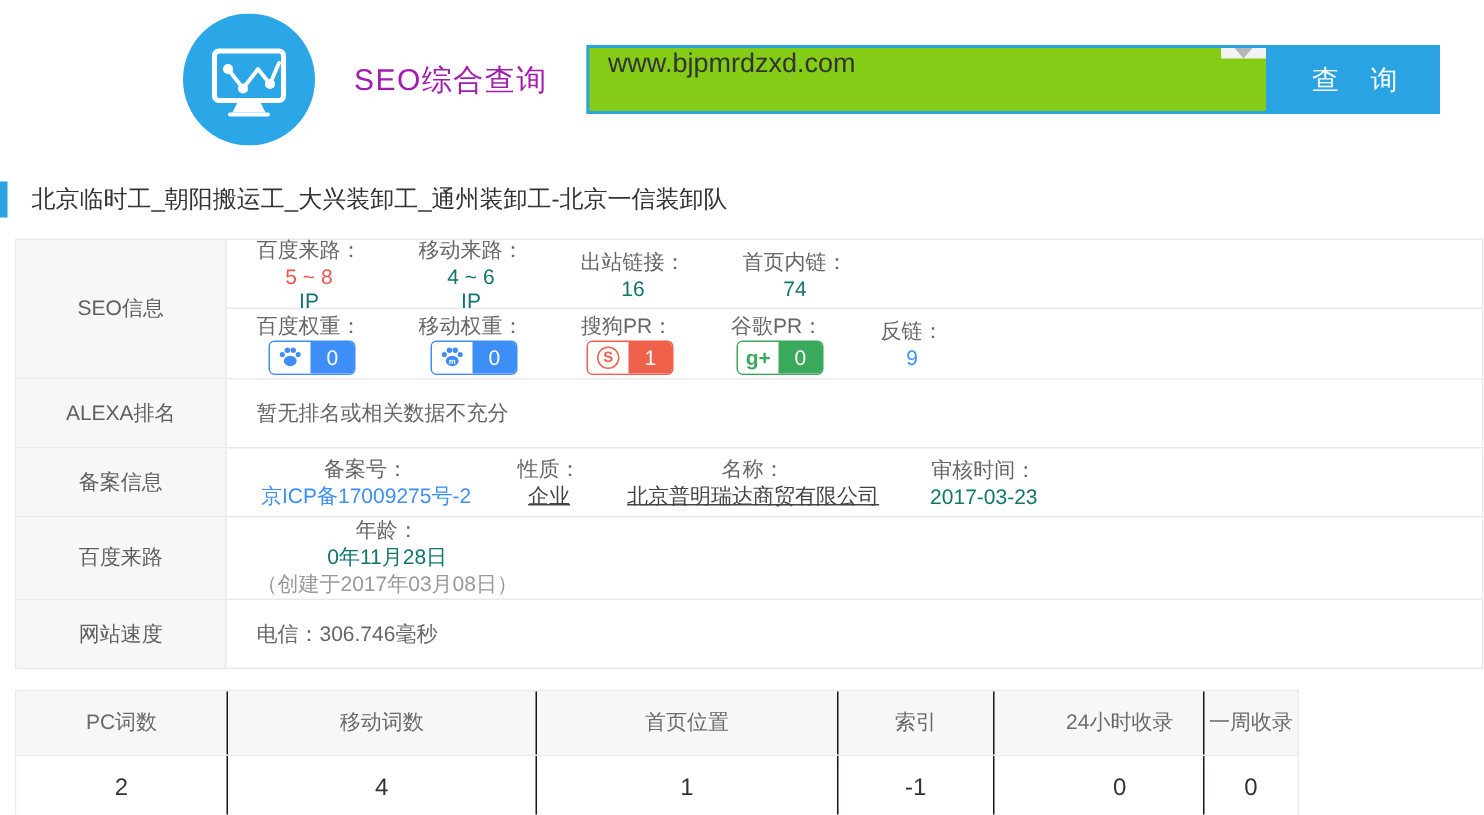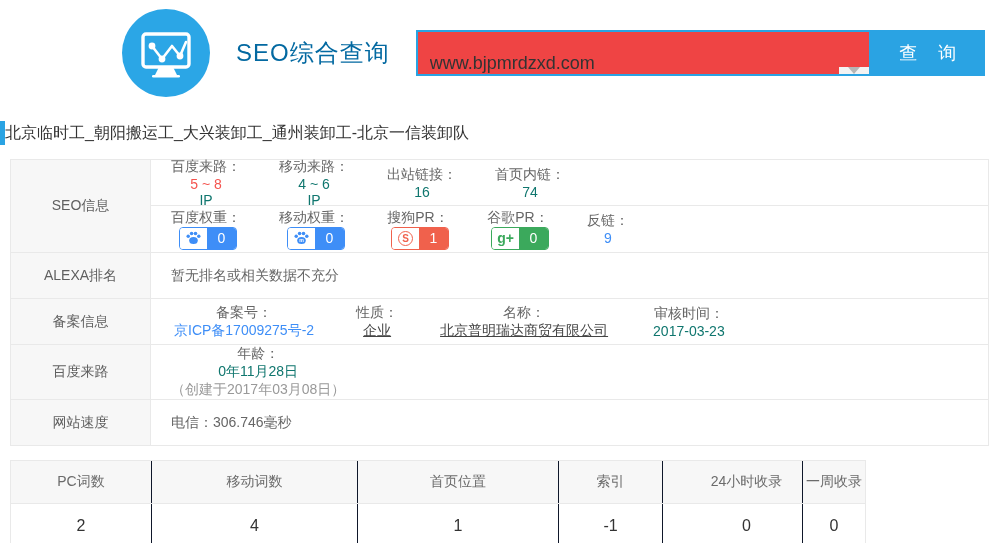--- a/index.html
+++ b/index.html
@@ -2,32 +2,32 @@
 <html><head>
 <meta charset="utf-8">
 <style>
   * { box-sizing: border-box; margin: 0; padding: 0; }
   html,body { width: 989px; background: #fff; font-family: "Liberation Sans", "DejaVu Sans", sans-serif; }
   body { height: 543px; overflow: hidden; color: #666; }
 
   
   .header { height: 106px; display: flex; align-items: center; background: #fff; }
   .logo { width: 88px; height: 88px; margin-left: 122px; flex: 0 0 auto; }
-  .app-title { font-size: 24px; font-weight: 400; color: #0369a1; margin-left: 26px; letter-spacing: 1px; white-space: nowrap; }
+  .app-title { font-size: 20px; font-weight: 400; color: #a21caf; margin-left: 26px; letter-spacing: 1px; white-space: nowrap; }
   .search-area { display: flex; margin-left: 26px; height: 46px; flex: 1; }
-  .search-box { width: 455px; border: 2px solid #2aa3e3; background: #ef4444; display: flex; align-items: flex-end; }
+  .search-box { width: 455px; border: 2px solid #2aa3e3; background: #84cc16; display: flex; align-items: flex-start; }
   .search-input { flex: 1; border: none; outline: none; font-size: 18px; color: #333; padding: 0 12px; background: transparent; font-family: inherit; }
   .caret-zone { width: 30px; background: #f3f3f3; display: flex; align-items: center; justify-content: center; cursor: pointer; }
   .caret-icon { width: 0; height: 0; border-left: 6px solid transparent; border-right: 6px solid transparent; border-top: 7px solid #b6b6b6; }
   .query-btn { width: 114px; border: none; background: #2aa3e3; color: #fff; font-size: 18px; letter-spacing: 8px; padding-left: 8px; cursor: pointer; font-family: inherit; }
 
   
   .title-bar { margin-top: 15px; display: flex; align-items: center; }
   .accent { width: 5px; height: 24px; background: #2aa3e3; flex: 0 0 auto; }
-  .site-title { font-size: 16px; font-weight: 400; color: #333; white-space: nowrap; }
+  .site-title { font-size: 16px; font-weight: 400; color: #333; margin-left: 16px; white-space: nowrap; }
 
   
   .info-table { margin: 14px 0 0 10px; width: 979px; border: 1px solid #e9e9e9; }
   .row { display: flex; min-height: 46px; border-top: 1px solid #e9e9e9; }
   .row:first-child { border-top: none; }
   .cell-label { width: 140px; flex: 0 0 auto; background: #f7f7f7; border-right: 1px solid #e9e9e9; display: flex; align-items: center; justify-content: center; font-size: 14px; color: #5f5f5f; }
   .cell-value { flex: 1; display: flex; align-items: center; padding-left: 20px; font-size: 14px; color: #666; }
   .cell-value.stacked { flex-direction: column; align-items: stretch; padding: 0; }
   .subrow { height: 46px; display: flex; align-items: center; padding-left: 20px; gap: 38px; }
   .subrow:first-child { border-bottom: 1px solid #e9e9e9; }
@@ -180,21 +180,21 @@
       </div>
     </div>
 
     <div class="row">
       <div class="cell-label">ALEXA排名</div>
       <div class="cell-value">暂无排名或相关数据不充分</div>
     </div>
 
     <div class="row">
       <div class="cell-label">备案信息</div>
-      <div class="cell-value gap30" style="display:flex; gap:39px;">
+      <div class="cell-value gap30" style="display:flex; gap:28px;">
         <span class="pair">
           <span class="lbl">备案号：</span>
           <span class="val link">京ICP备17009275号-2</span>
         </span>
         <span class="pair">
           <span class="lbl">性质：</span>
           <span class="val u">企业</span>
         </span>
         <span class="pair">
           <span class="lbl">名称：</span>

